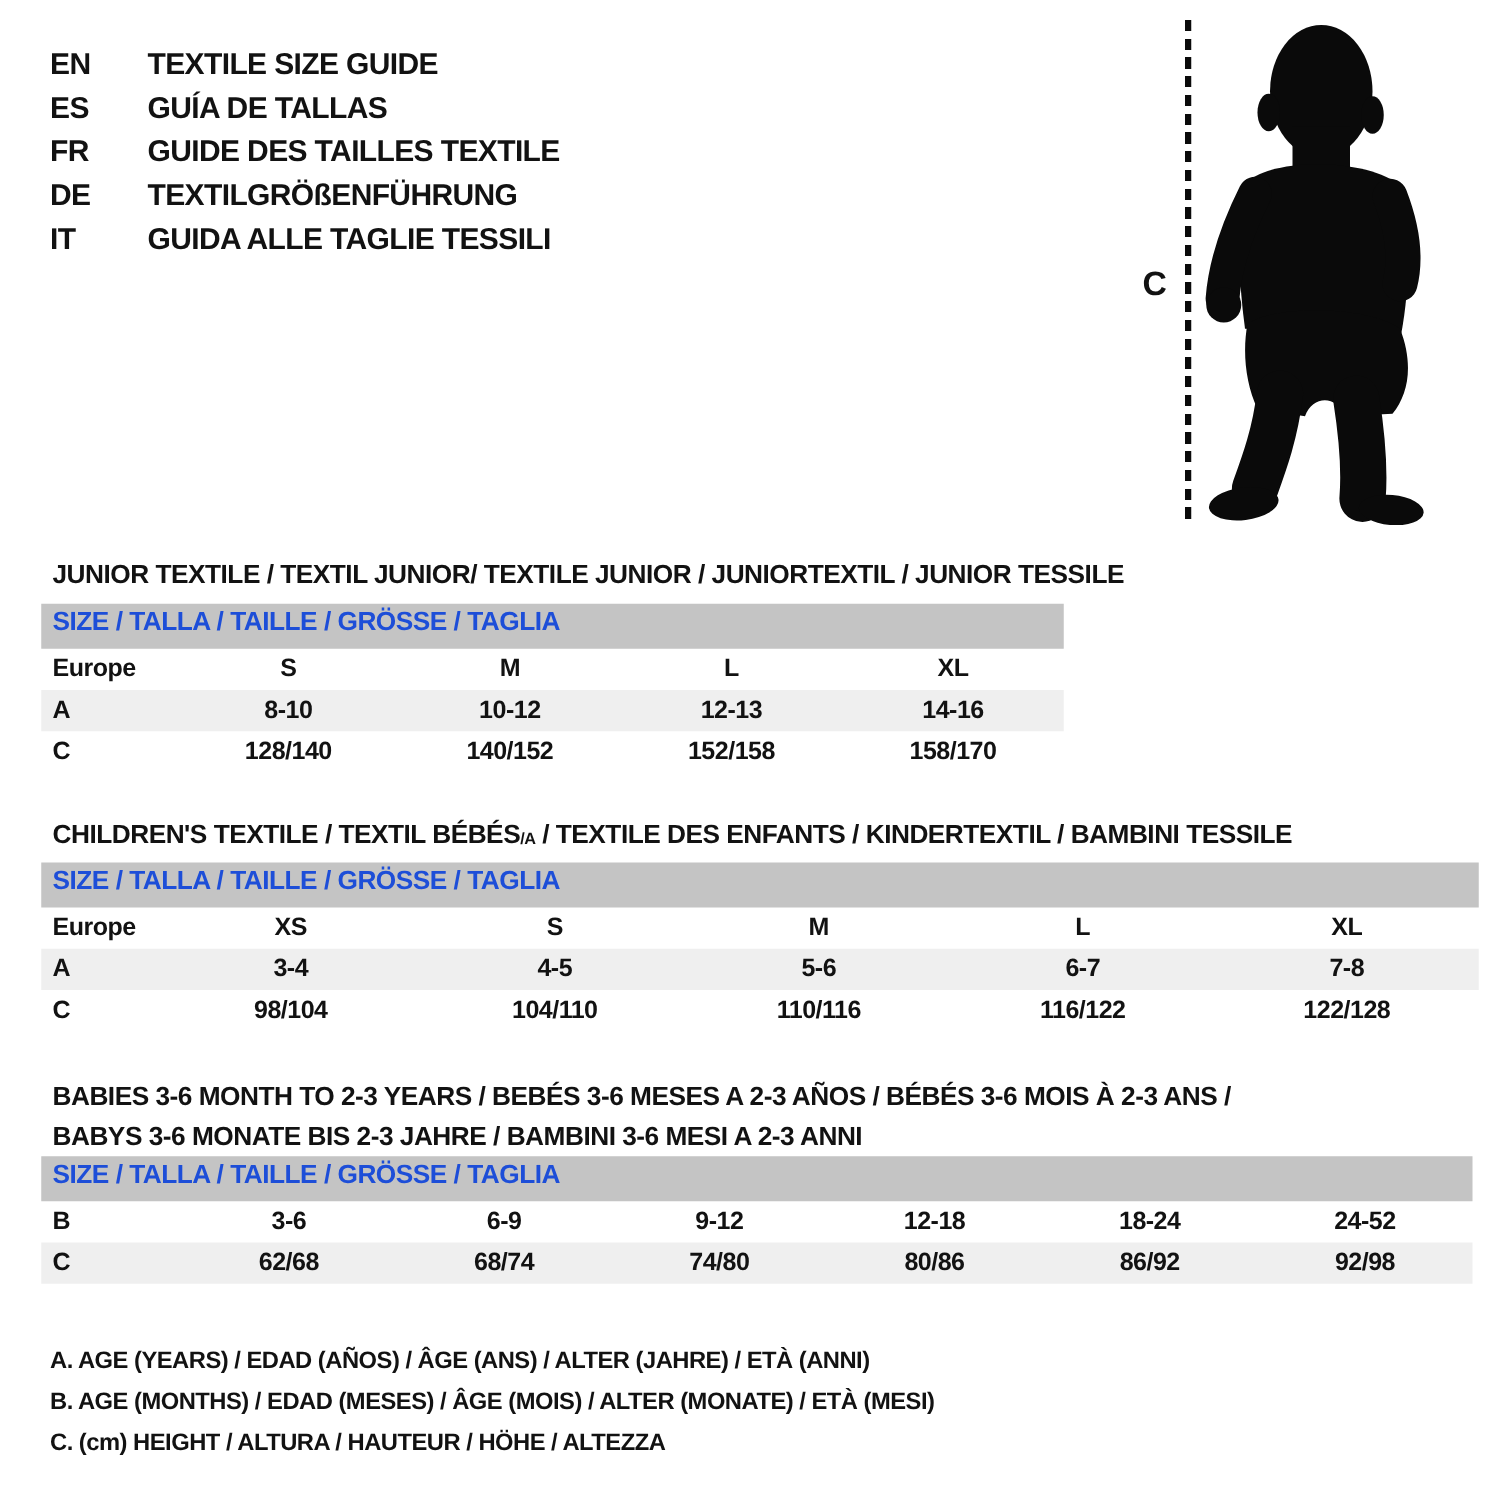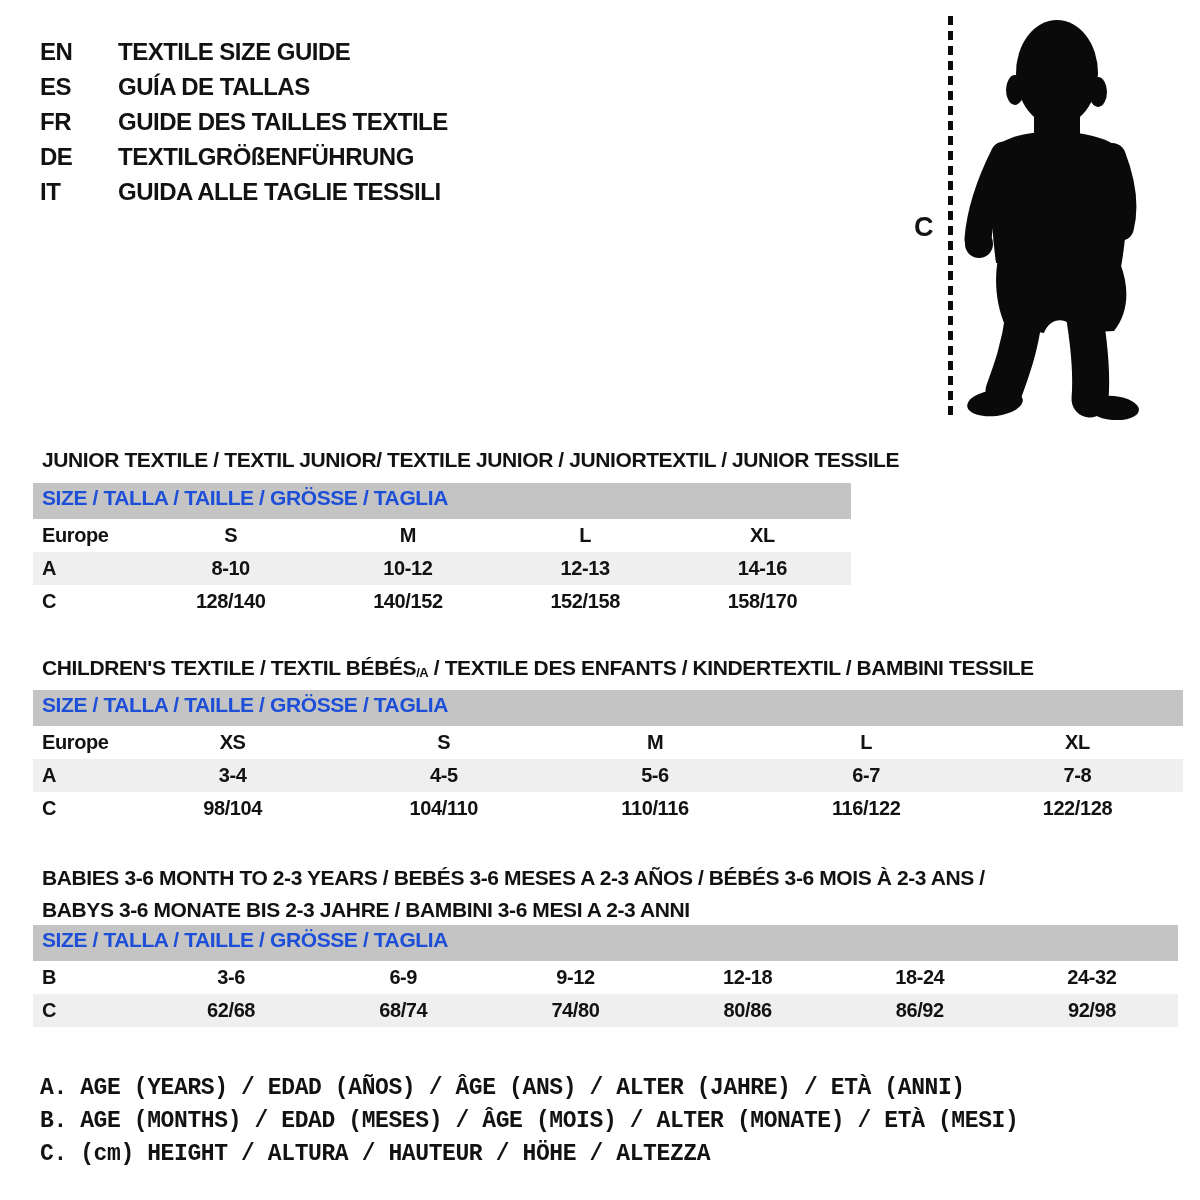--- a/index.html
+++ b/index.html
@@ -48,21 +48,21 @@
   .tbl-children{top:690px;width:1150px;}
   .tbl-children .t-label{width:94px;}
   .tbl-babies{top:925px;width:1145px;}
   .tbl-babies .t-label{width:112px;}
   .title-junior{top:433px;}
   .title-children{top:641px;}
   .title-babies-1{top:851px;}
   .title-babies-2{top:883px;}
   
   .legend{position:absolute;left:40px;top:1072px;}
-  .legend-line{height:33px;line-height:33px;font-size:23px;letter-spacing:-0.4px;white-space:nowrap;font-family:Liberation Mono, monospace;}
+  .legend-line{height:33px;line-height:33px;font-size:19px;letter-spacing:-0.4px;white-space:nowrap;}
 </style>
 </head>
 <body>
 
 <div class="lang-block">
     <div class="lang-row">
       <span class="lang-code">EN</span>
       <span class="lang-label">TEXTILE SIZE GUIDE</span>
     </div>
     <div class="lang-row">
@@ -166,21 +166,21 @@
 <div class="sec-title title-babies-2">BABYS 3-6 MONATE BIS 2-3 JAHRE / BAMBINI 3-6 MESI A 2-3 ANNI</div>
 <div class="size-table tbl-babies">
   <div class="t-head">SIZE / TALLA / TAILLE / GRÖSSE / TAGLIA</div>
 <div class="t-row">
       <span class="t-label">B</span>
       <span class="t-cell">3-6</span>
       <span class="t-cell">6-9</span>
       <span class="t-cell">9-12</span>
       <span class="t-cell">12-18</span>
       <span class="t-cell">18-24</span>
-      <span class="t-cell">24-32</span>
+      <span class="t-cell">24-52</span>
     </div>
     <div class="t-row shaded">
       <span class="t-label">C</span>
       <span class="t-cell">62/68</span>
       <span class="t-cell">68/74</span>
       <span class="t-cell">74/80</span>
       <span class="t-cell">80/86</span>
       <span class="t-cell">86/92</span>
       <span class="t-cell">92/98</span>
     </div>

